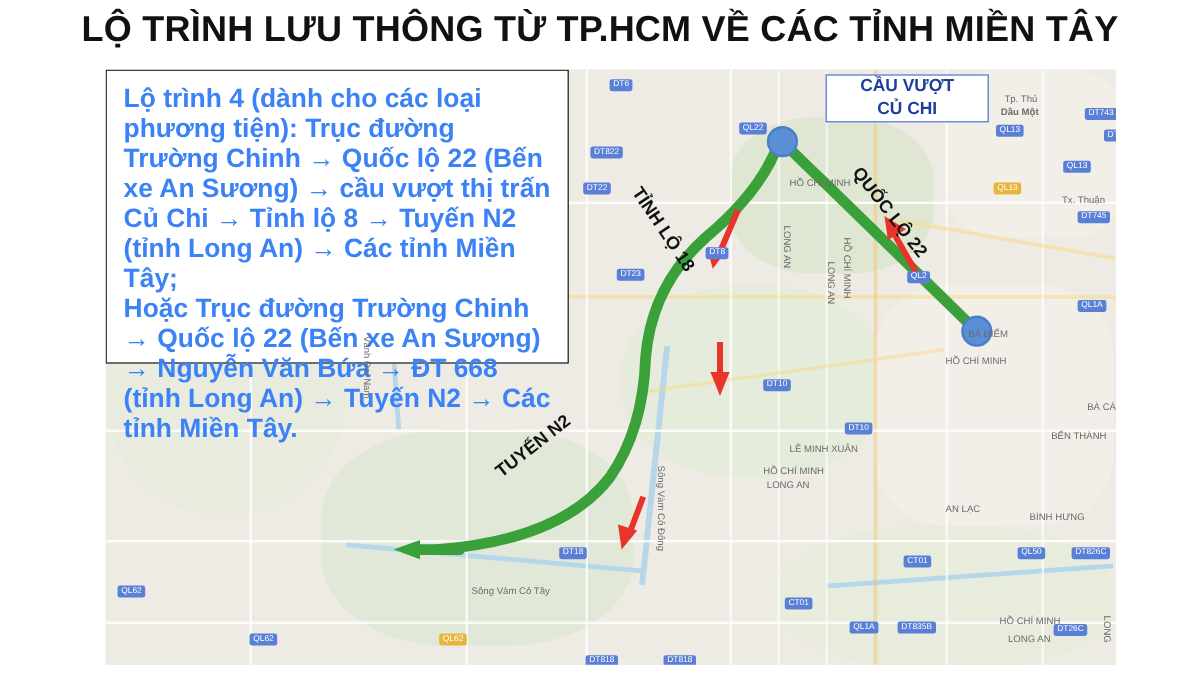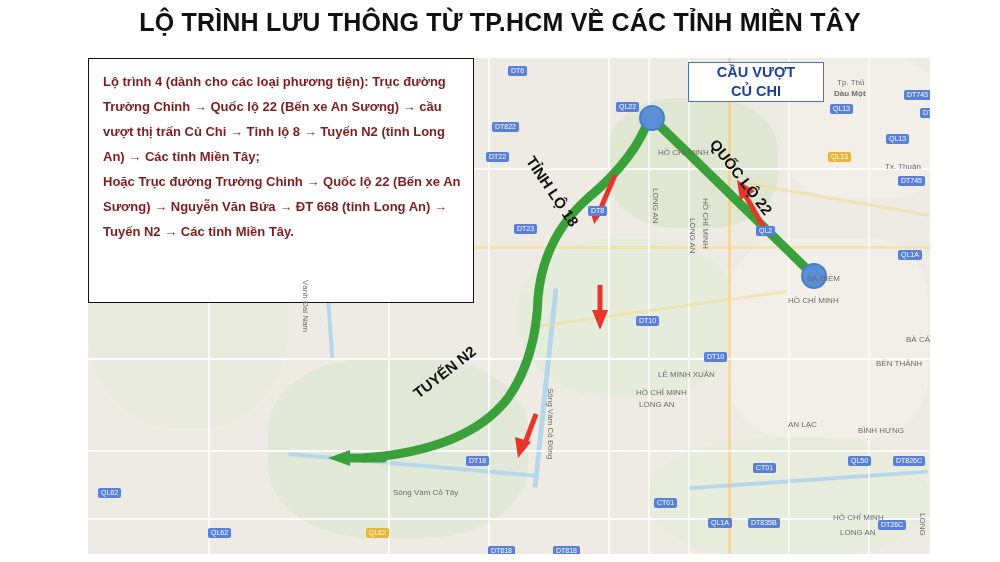--- a/index.html
+++ b/index.html
@@ -6,21 +6,21 @@
   body{
     width:1000px;height:562px;
     background:#ffffff;
     font-family:"Liberation Sans", sans-serif;
     overflow:hidden;
     position:relative;
   }
   #title{
     position:absolute;left:0;top:8px;width:1000px;
     text-align:center;
-    font-size:25px;font-weight:bold;color:#111;
+    font-size:30px;font-weight:bold;color:#111;
     letter-spacing:0.2px;
   }
   #map{
     position:absolute;left:88px;top:58px;width:842px;height:496px;
     background:#eceae4;
     overflow:hidden;
   }
   
   .land{position:absolute;background:#edebe4;}
   .green{position:absolute;background:#d9e6cd;border-radius:40%;}
@@ -46,21 +46,21 @@
   .maplabel.vert{writing-mode:vertical-rl;}
   
   #routeSvg{position:absolute;left:0;top:0;width:842px;height:496px;}
   
   #legend{
     position:absolute;left:0px;top:0px;width:386px;height:245px;
     background:#ffffff;border:1px solid #111;
     box-sizing:border-box;padding:10px 12px 8px 14px;
   }
   #legend p{
-    margin:0;color:#7f1d1d;font-weight:bold;font-size:13px;line-height:25px;
+    margin:0;color:#3b82f6;font-weight:bold;font-size:22px;line-height:25px;
     font-family:"Liberation Sans", sans-serif;
   }
   
   .tag{
     position:absolute;background:#ffffff;border:1px solid #4a6fd0;
     color:#1b3f9b;font-weight:bold;text-align:center;
     font-size:14.5px;line-height:19px;padding:0 10px;
     box-sizing:border-box;font-family:"Liberation Sans", sans-serif;
   }
   #tag-cauvuot{left:600px;top:4px;width:136px;}

